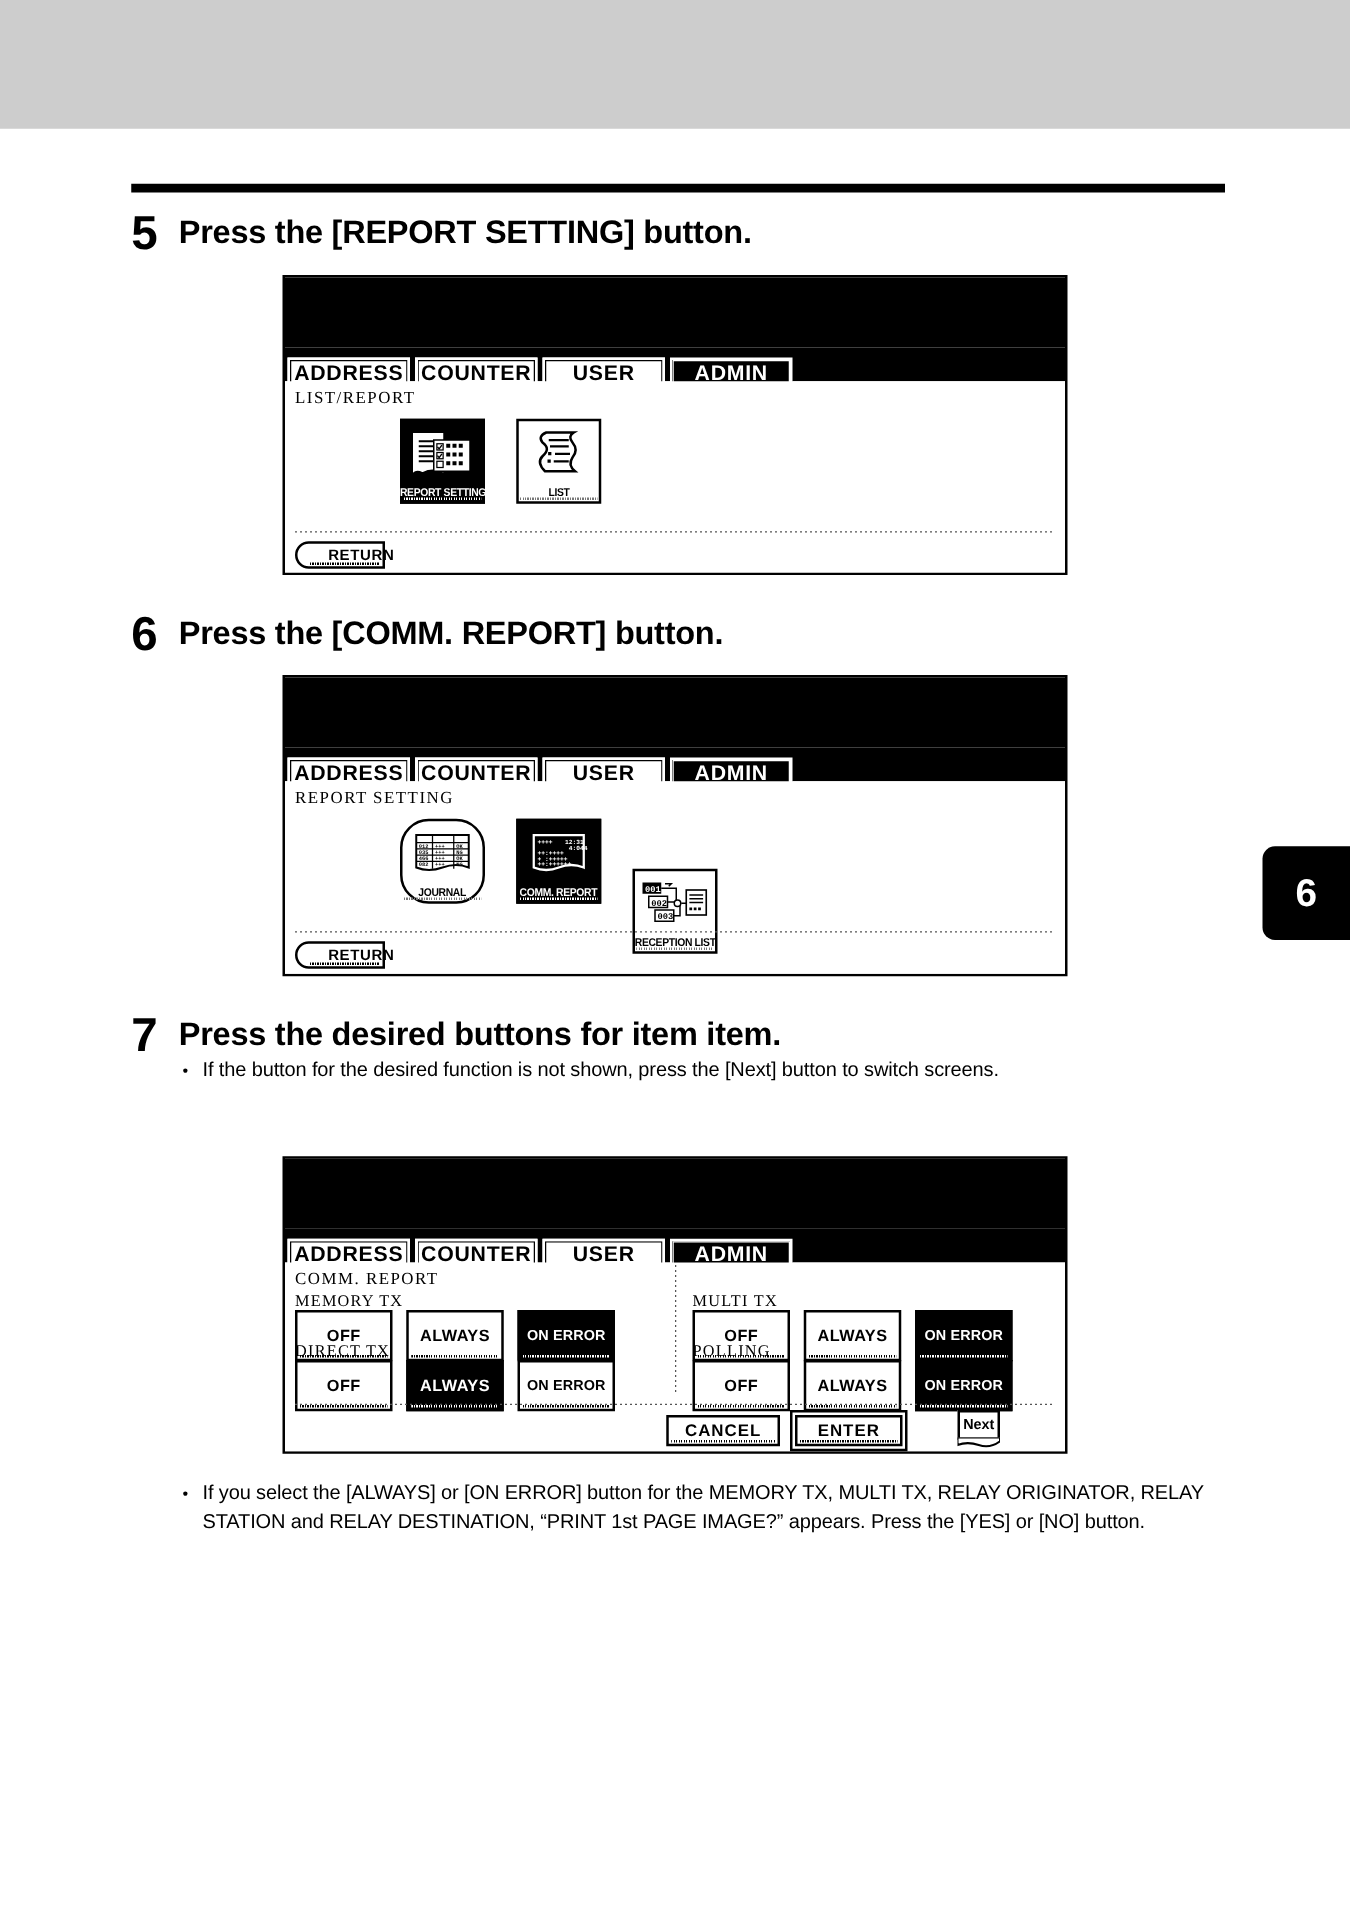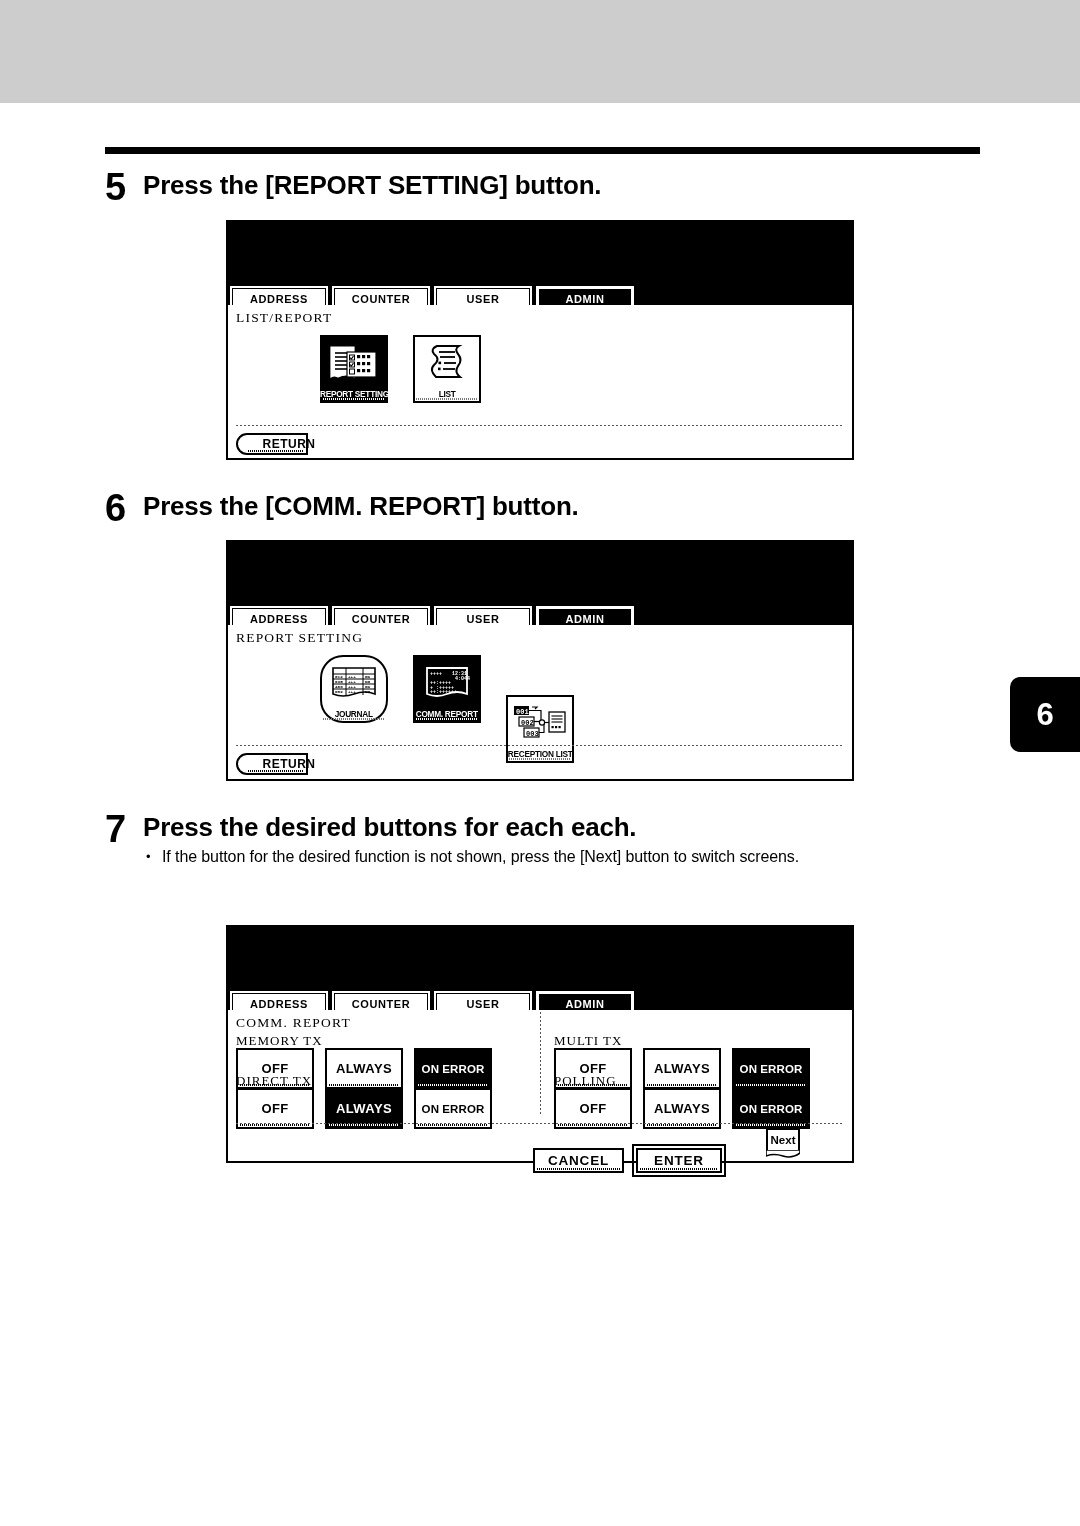--- a/index.html
+++ b/index.html
@@ -63,21 +63,21 @@
     background:#000; height:56px; width:100%;
   }
   .lcd-tabs{
     position:relative; background:#000; height:27px; width:100%;
   }
   .tab{
     position:absolute; top:8px; height:25px;
     border:2px solid #fff; background:#fff;
     display:flex; align-items:center; justify-content:center;
     font-family:"Liberation Sans", sans-serif;
-    font-size:11px; font-weight:bold; letter-spacing:0.6px;
+    font-size:17px; font-weight:bold; letter-spacing:0.6px;
     color:#000;
     box-shadow: inset 0 0 0 1px #000;
   }
   .tab.sel{
     background:#000; color:#fff;
     box-shadow: inset 0 0 0 1px #fff, inset 0 0 0 2px #000;
     border:2px solid #fff;
   }
   .tab .tdot{
     position:absolute; left:2px; right:2px; bottom:1px; height:2px;
@@ -164,21 +164,21 @@
 
   .vdiv{
     position:absolute; width:1px;
     background:repeating-linear-gradient(to bottom,#555 0 2px,transparent 2px 4px);
   }
 
   .actbtn{
     position:absolute; height:25px;
     border:2px solid #000; background:#fff;
     display:flex; align-items:center; justify-content:center;
-    font-size:13.5px; font-weight:bold; letter-spacing:0.8px;margin-top:16px;
+    font-size:13.5px; font-weight:bold; letter-spacing:0.8px;
   }
   .actbtn.dbl{ outline:2px solid #000; outline-offset:2px; }
   .actbtn .dotedge3{
     position:absolute; left:2px; right:2px; bottom:1px; height:2px;
     background:repeating-linear-gradient(to right,#000 0 1px,transparent 1px 2px);
   }
 
   .nextbtn{
     position:absolute; width:34px; height:30px;
   }
@@ -425,21 +425,21 @@
 
       <div class="returnbtn" style="left:8px; top:128px;">
         <span>RETURN</span>
         <span class="dotedge2"></span>
       </div>
     </div>
   </div>
 
   <div class="step" style="left:105px; top:810px;">
     <div class="num">7</div>
-    <div class="htxt">Press the desired buttons for each each.</div>
+    <div class="htxt">Press the desired buttons for item item.</div>
   </div>
 
   <div class="bullets" style="left:140px; top:845px; width:800px;">
     <div class="bullet">If the button for the desired function is not shown, press the [Next] button to switch screens.</div>
   </div>
 
   <div class="lcd" style="left:226px; top:925px; height:238px;">
     <div class="lcd-top"></div>
     <div class="lcd-tabs">
       <div class="tab" style="left:2px; width:98px;">
@@ -535,19 +535,22 @@
         <div class="nb">
           <span>Next</span>
         </div>
         <svg class="gl" style="position:absolute; left:0; top:22px;" width="34" height="9" viewBox="0 0 34 9">
           <path d="M0 0 L34 0 L34 3 Q26 9 17 6 Q8 3 0 6 Z" fill="#fff" stroke="#000" stroke-width="1.6"></path>
         </svg>
       </div>
     </div>
   </div>
 
+  <div class="bullets" style="left:140px; top:1183px; width:830px;">
+    <div class="bullet">If you select the [ALWAYS] or [ON ERROR] button for the MEMORY TX, MULTI TX, RELAY ORIGINATOR, RELAY STATION and RELAY DESTINATION, “PRINT 1st PAGE IMAGE?” appears. Press the [YES] or [NO] button.</div>
+  </div>
 
   <div class="sidetab">
     <span>6</span>
   </div>
 
 
 </div>
 
 </body></html>

